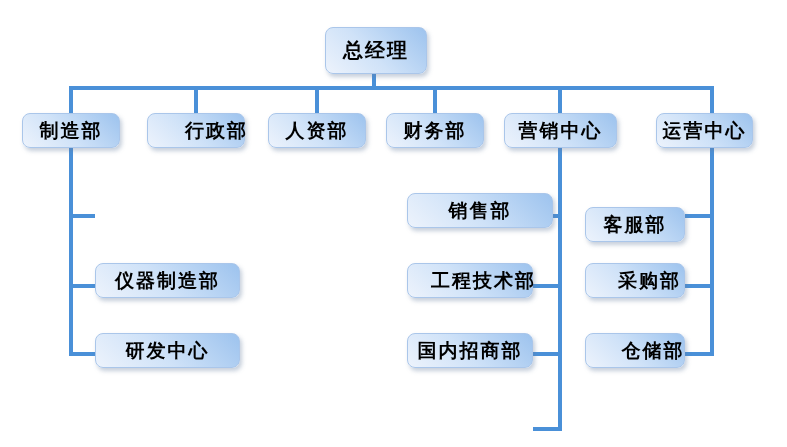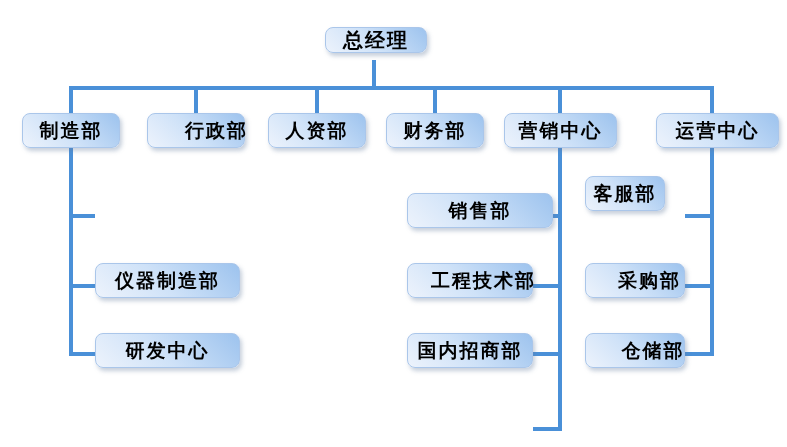--- a/index.html
+++ b/index.html
@@ -26,39 +26,39 @@
     letter-spacing:2px;
     white-space:nowrap;
     box-sizing:border-box;
   }
   .node.root{font-size:20px;}
   .line{
     position:absolute;
     background:#4a90d8;
   }
   
-  .n-root{left:325px;top:27px;width:102px;height:26px;}
+  .n-root{left:325px;top:27px;width:102px;height:47px;}
   
   .n-mfg{left:22px;top:113px;width:98px;height:35px;}
   .n-adm{left:147px;top:113px;width:98px;height:35px;padding-left:41px;}
   .n-hr {left:268px;top:113px;width:98px;height:35px;}
   .n-fin{left:386px;top:113px;width:98px;height:35px;}
   .n-mkt{left:504px;top:113px;width:113px;height:35px;}
-  .n-ops{left:656px;top:113px;width:123px;height:35px;}
+  .n-ops{left:656px;top:113px;width:97px;height:35px;}
   
   .n-l1{left:95px;top:193px;width:145px;height:35px;}
   .n-l2{left:95px;top:263px;width:145px;height:35px;}
   .n-l3{left:95px;top:333px;width:145px;height:35px;}
   
   .n-m1{left:407px;top:193px;width:146px;height:35px;}
   .n-m2{left:407px;top:263px;width:126px;height:35px;padding-left:27px;}
   .n-m3{left:407px;top:333px;width:126px;height:35px;}
   .n-m4{left:407px;top:407px;width:126px;height:35px;}
   
-  .n-r1{left:585px;top:176px;width:80px;height:35px;}
+  .n-r1{left:585px;top:207px;width:100px;height:35px;}
   .n-r2{left:585px;top:263px;width:100px;height:35px;padding-left:29px;}
   .n-r3{left:585px;top:333px;width:100px;height:35px;padding-left:36px;}
   
   .c-root-drop {left:372px;top:60px;width:4px;height:30px;}
   .c-bus       {left:69px;top:86px;width:645px;height:4px;}
   .c-drop-mfg  {left:69px; top:86px;width:4px;height:27px;}
   .c-drop-adm  {left:194px;top:86px;width:4px;height:27px;}
   .c-drop-hr   {left:315px;top:86px;width:4px;height:27px;}
   .c-drop-fin  {left:433px;top:86px;width:4px;height:27px;}
   .c-drop-mkt  {left:558px;top:86px;width:4px;height:27px;}

